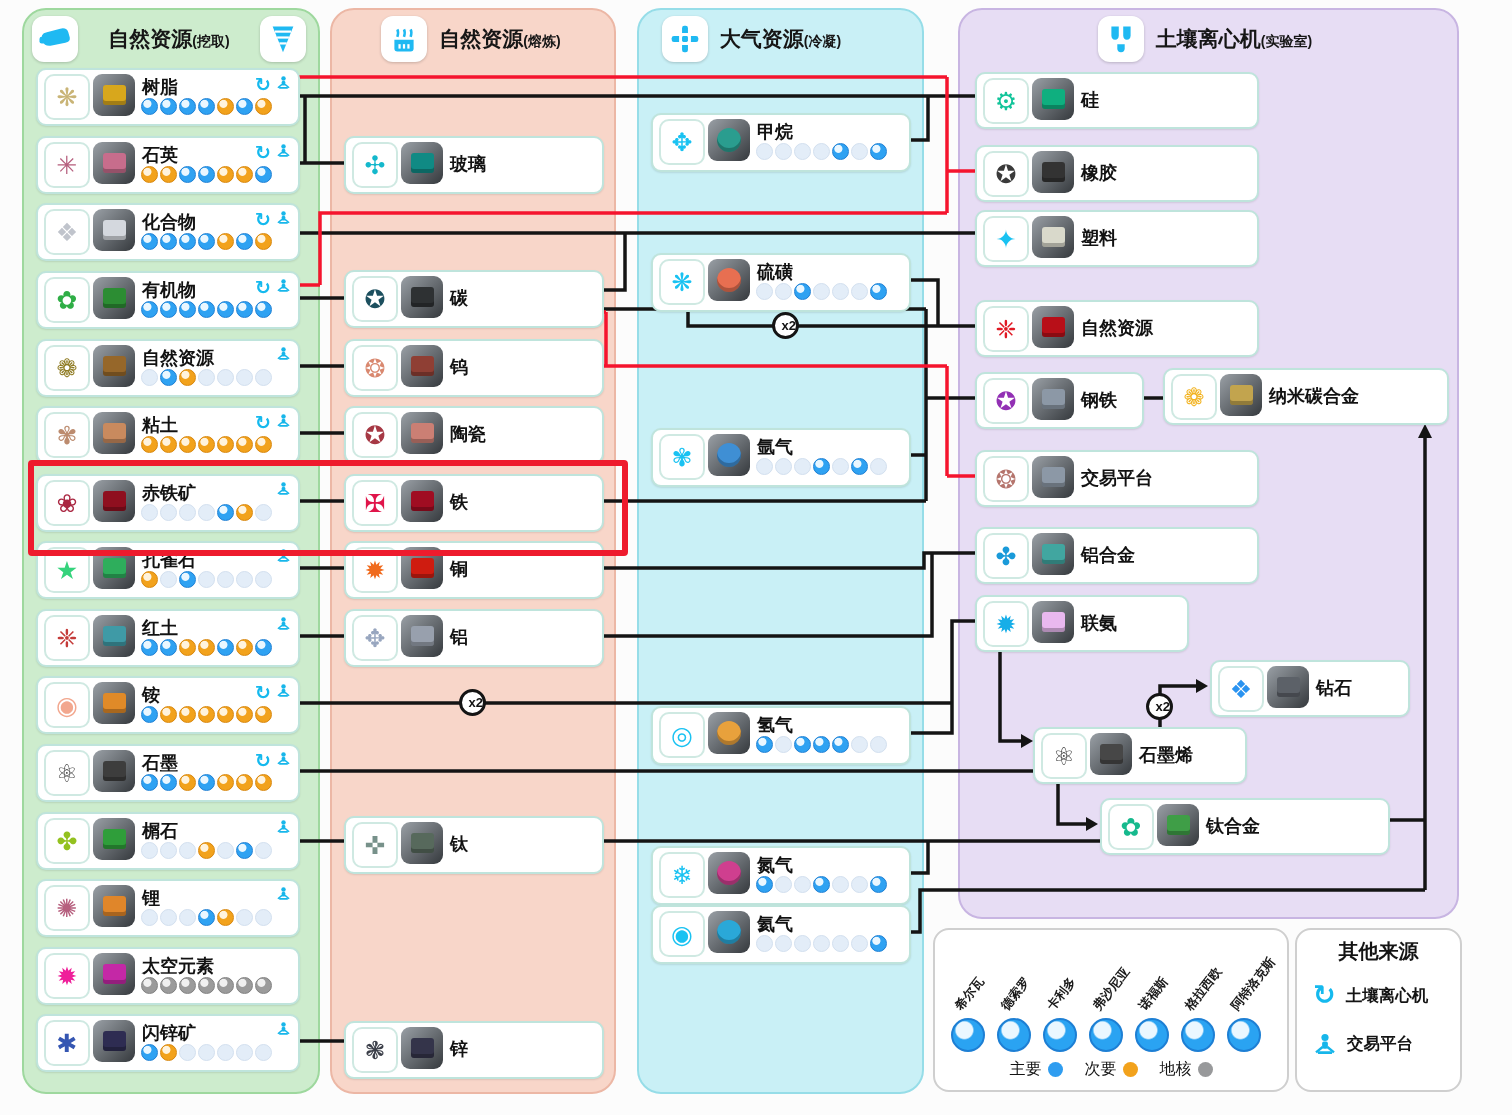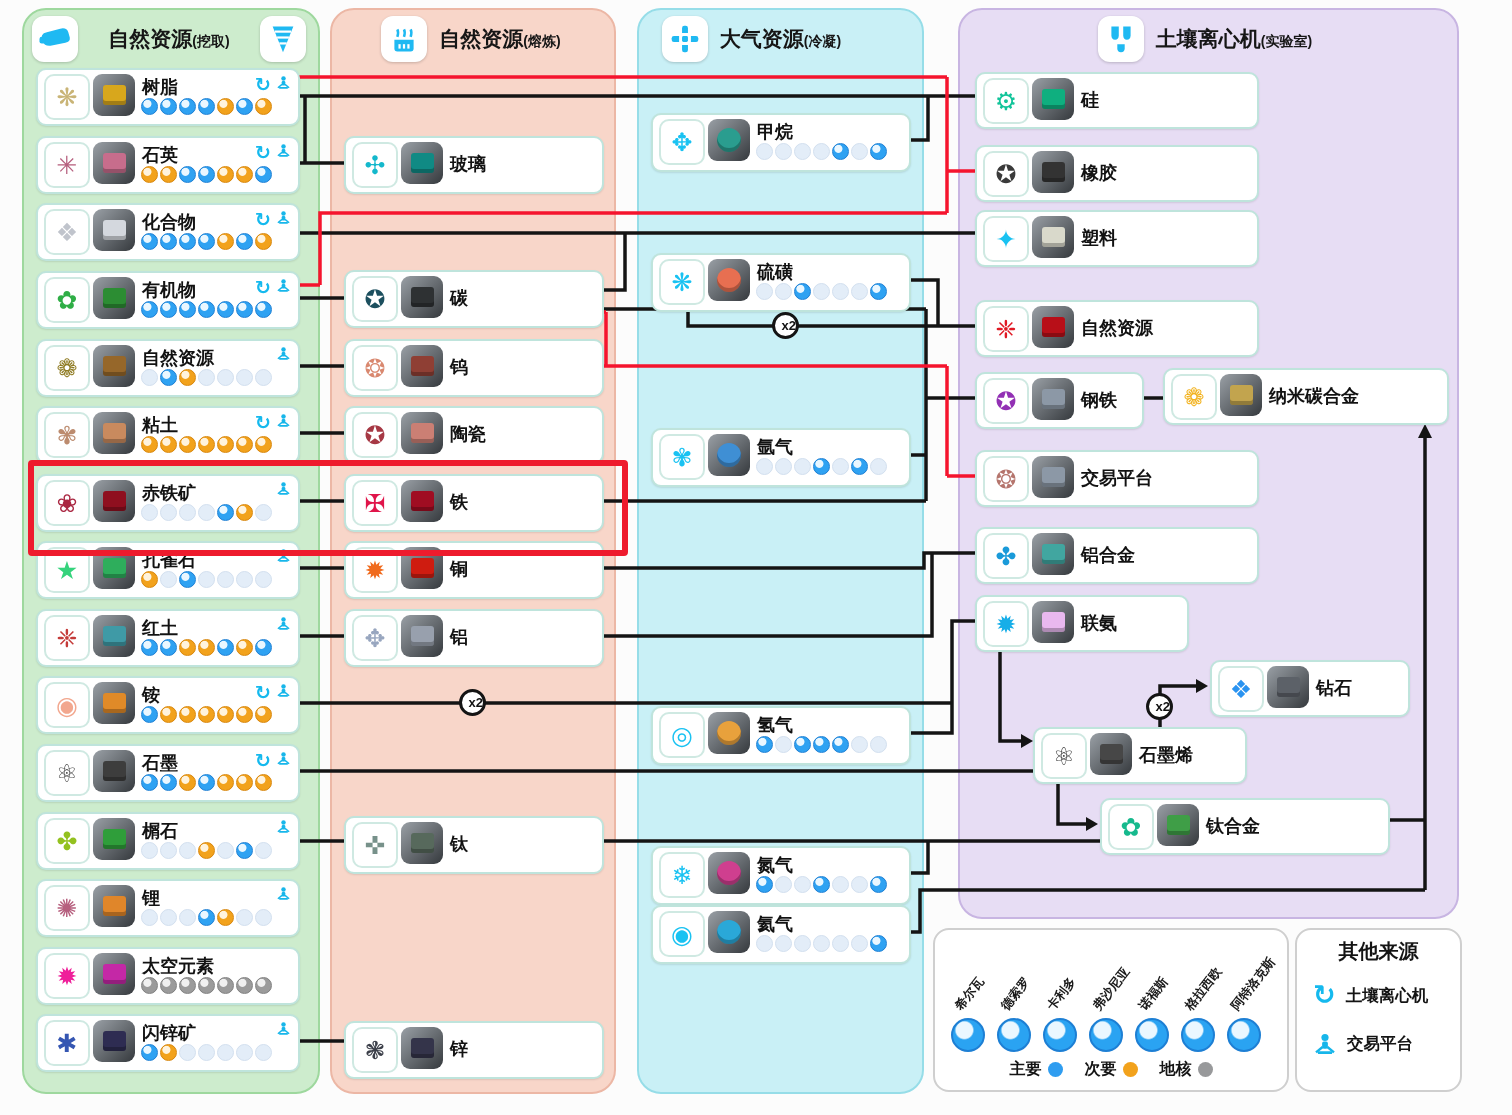--- a/index.html
+++ b/index.html
@@ -40,21 +40,21 @@
   .hl{position:absolute;left:28px;top:460px;width:588px;height:84px;border:6px solid #ee1b2d;border-radius:4px;
       z-index:6;pointer-events:none}
   .lpanel{position:absolute;background:#fff;border:2px solid #cfcfcf;border-radius:16px;z-index:3}
   .ltitle{position:absolute;width:100%;text-align:center;top:8px;font-size:20px;font-weight:bold;color:#141414}
   .pcell{position:absolute;width:40px}
   .planet{position:absolute;left:2px;bottom:0;width:34px;height:34px;border-radius:50%;
           background:radial-gradient(circle at 38% 34%,#eaf7ff 0 30%,#2aa3f2 36%);border:2px solid #1d7fd4;box-sizing:border-box}
   .pname{position:absolute;left:16px;bottom:38px;font-size:12.5px;font-weight:bold;color:#1a1a1a;
          transform:rotate(-52deg);transform-origin:left bottom;white-space:nowrap}
   .levels{position:absolute;left:0;width:100%;display:flex;justify-content:center;gap:22px;align-items:center}
-  .lv{display:flex;align-items:center;gap:6px;font-size:16px;font-weight:bold;color:#141414}
+  .lv{display:flex;align-items:center;gap:6px;font-size:16px;font-weight:normal;color:#141414}
   .lv b{width:15px;height:15px;border-radius:50%;display:block}
   .orow{position:absolute;display:flex;align-items:center;gap:10px;font-size:16.5px;font-weight:bold;color:#141414}
 </style>
 </head>
 <body>
 
 <div class="panel natural" style="left:22px;top:8px;width:294px;height:1082px"></div>
 <div class="panel refined" style="left:330px;top:8px;width:282px;height:1082px"></div>
 <div class="panel atmo" style="left:637px;top:8px;width:283px;height:1082px"></div>
 <div class="panel comp" style="left:958px;top:8px;width:497px;height:907px"></div>

